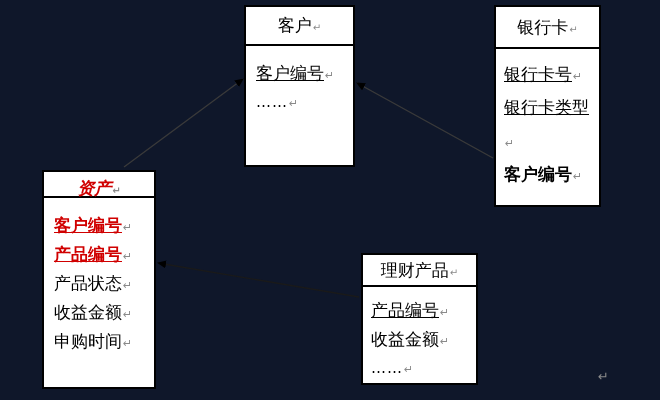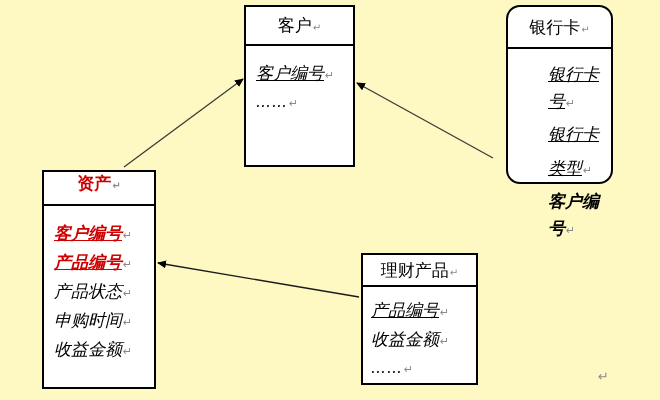--- a/index.html
+++ b/index.html
@@ -8,21 +8,21 @@
     padding: 0;
     background: #ffffff;
   }
   body {
     font-family: "DejaVu Sans", "Liberation Sans", sans-serif;
   }
   #canvas {
     position: relative;
     width: 660px;
     height: 400px;
-    background: #fef9c3;
+    background: #0f172a;
     overflow: hidden;
   }
   .entity {
     position: absolute;
     box-sizing: border-box;
     border: 2px solid #000000;
     background: #ffffff;
   }
   .entity-header {
     box-sizing: border-box;
@@ -34,21 +34,20 @@
     white-space: nowrap;
   }
   .entity-header.red-title {
     color: #d00000;
     font-weight: bold;
   }
   .entity-body {
     box-sizing: border-box;
     padding-left: 10px;
     padding-right: 4px;
-    font-style: italic;
   }
   .attr {
     font-size: 17px;
     line-height: 27px;
     color: #000000;
     white-space: normal;
   }
   .attr .txt {
     display: inline;
   }
@@ -110,41 +109,41 @@
   <div class="entity" style="left:244px; top:5px; width:111px; height:162px;">
     <div class="entity-header" style="height:39px; line-height:37px;">
       <span>客户</span><span class="pilcrow header-mark">↵</span>
     </div>
     <div class="entity-body" style="padding-top:14px;">
       <div class="attr pk"><span class="txt">客户编号</span><span class="pilcrow">↵</span></div>
       <div class="attr ellipsis"><span class="txt">……</span><span class="pilcrow">↵</span></div>
     </div>
   </div>
 
-  <div class="entity" style="left:506px; top:5px; width:107px; height:179px;border-radius:14px;">
+  <div class="entity" style="left:494px; top:5px; width:107px; height:202px;">
     <div class="entity-header" style="height:42px; line-height:40px;">
       <span>银行卡</span><span class="pilcrow header-mark">↵</span>
     </div>
-    <div class="entity-body" style="padding-top:12px; padding-left:8px;margin-left:32px;">
+    <div class="entity-body" style="padding-top:12px; padding-left:8px;">
       <div class="attr pk"><span class="txt">银行卡号</span><span class="pilcrow">↵</span></div>
       <div class="attr pk" style="line-height:34px;"><span class="txt">银行卡类型</span><span class="pilcrow">↵</span></div>
       <div class="attr fk"><span class="txt">客户编号</span><span class="pilcrow">↵</span></div>
     </div>
   </div>
 
   <div class="entity" style="left:42px; top:170px; width:114px; height:219px;">
-    <div class="entity-header red-title" style="height:34px; line-height:23px;">
+    <div class="entity-header red-title" style="height:26px; line-height:33px;font-style:italic;">
       <span>资产</span><span class="pilcrow header-mark">↵</span>
     </div>
     <div class="entity-body" style="padding-top:14px;">
       <div class="attr red"><span class="txt">客户编号</span><span class="pilcrow">↵</span></div>
       <div class="attr red"><span class="txt">产品编号</span><span class="pilcrow">↵</span></div>
       <div class="attr"><span class="txt">产品状态</span><span class="pilcrow">↵</span></div>
+      <div class="attr"><span class="txt">收益金额</span><span class="pilcrow">↵</span></div>
       <div class="attr"><span class="txt">申购时间</span><span class="pilcrow">↵</span></div>
-      <div class="attr"><span class="txt">收益金额</span><span class="pilcrow">↵</span></div>
     </div>
   </div>
 
   <div class="entity" style="left:361px; top:253px; width:117px; height:132px;">
     <div class="entity-header" style="height:32px; line-height:30px;">
       <span>理财产品</span><span class="pilcrow header-mark">↵</span>
     </div>
     <div class="entity-body" style="padding-top:10px; padding-left:8px;">
       <div class="attr pk"><span class="txt">产品编号</span><span class="pilcrow">↵</span></div>
       <div class="attr"><span class="txt">收益金额</span><span class="pilcrow">↵</span></div>

